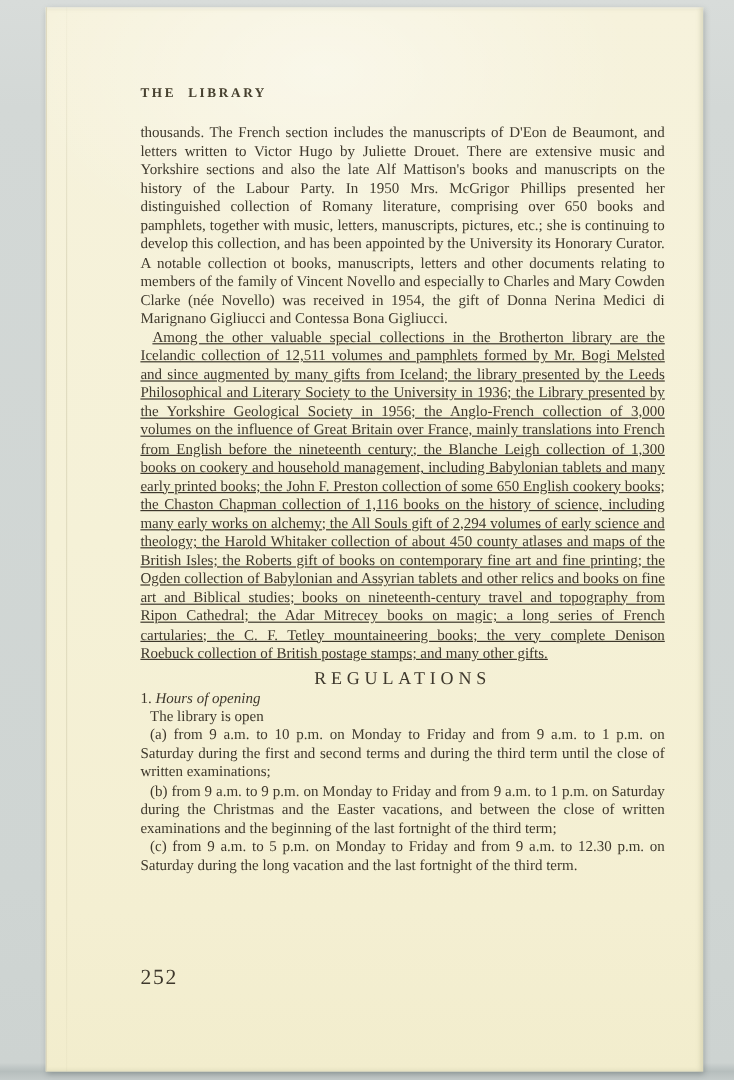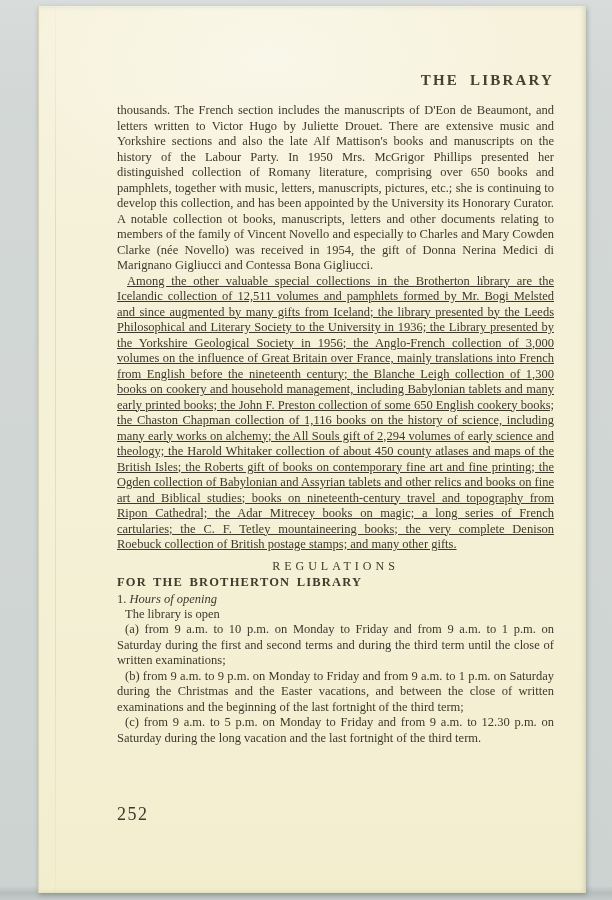--- a/index.html
+++ b/index.html
@@ -46,22 +46,22 @@
       rgba(185,179,145,0.05),
       rgba(185,179,145,0.35) 25%,
       rgba(185,179,145,0.30) 75%,
       rgba(185,179,145,0.08));
   }
   .running-header {
     position: absolute;
     left: 79px;
     top: 66px;
     width: 437px;
-    text-align: right;
-    font-size: 15px;
+    text-align: left;
+    font-size: 11px;
     font-weight: 700;
     letter-spacing: 2.2px;
     word-spacing: 5px;
     color: #46402f;
   }
   .flow {
     position: absolute;
     left: 79px;
     top: 97px;
     width: 437px;
@@ -69,21 +69,21 @@
     line-height: 15.5px;
     text-align: justify;
     color: #3e382c;
   }
   .flow p { margin: 0; }
   .para-2 { text-indent: 10px; text-decoration: underline; }
   .reg-heading {
     margin-top: 5px !important;
     text-align: center;
     text-indent: 0;
-    font-size: 12px;
+    font-size: 15px;
     letter-spacing: 4px;
     line-height: 16px;
     color: #3e382c;
   }
   .reg-subheading {
     font-size: 12.5px;
     font-weight: 700;
     letter-spacing: 1.2px;
     word-spacing: 2px;
     line-height: 17px;
@@ -113,21 +113,20 @@
   <div class="paper">
     <div class="fold-line"></div>
 
     <div class="running-header">THE LIBRARY</div>
 
     <div class="flow">
       <p class="para-1">thousands. The French section includes the manuscripts of D'Eon de Beaumont, and letters written to Victor Hugo by Juliette Drouet. There are extensive music and Yorkshire sections and also the late Alf Mattison's books and manuscripts on the history of the Labour Party. In 1950 Mrs. McGrigor Phillips presented her distinguished collection of Romany literature, comprising over 650 books and pamphlets, together with music, letters, manuscripts, pictures, etc.; she is continuing to develop this collection, and has been appointed by the University its Honorary Curator. A notable collection ot books, manuscripts, letters and other documents relating to members of the family of Vincent Novello and especially to Charles and Mary Cowden Clarke (née Novello) was received in 1954, the gift of Donna Nerina Medici di Marignano Gigliucci and Contessa Bona Gigliucci.</p>
       <p class="para-2">Among the other valuable special collections in the Brotherton library are the Icelandic collection of 12,511 volumes and pamphlets formed by Mr. Bogi Melsted and since augmented by many gifts from Iceland; the library presented by the Leeds Philosophical and Literary Society to the University in 1936; the Library presented by the Yorkshire Geological Society in 1956; the Anglo-French collection of 3,000 volumes on the influence of Great Britain over France, mainly translations into French from English before the nineteenth century; the Blanche Leigh collection of 1,300 books on cookery and household management, including Babylonian tablets and many early printed books; the John F. Preston collection of some 650 English cookery books; the Chaston Chapman collection of 1,116 books on the history of science, including many early works on alchemy; the All Souls gift of 2,294 volumes of early science and theology; the Harold Whitaker collection of about 450 county atlases and maps of the British Isles; the Roberts gift of books on contemporary fine art and fine printing; the Ogden collection of Babylonian and Assyrian tablets and other relics and books on fine art and Biblical studies; books on nineteenth-century travel and topography from Ripon Cathedral; the Adar Mitrecey books on magic; a long series of French cartularies; the C. F. Tetley mountaineering books; the very complete Denison Roebuck collection of British postage stamps; and many other gifts.</p>
 
       <p class="reg-heading">REGULATIONS</p>
-      <p class="reg-subheading">FOR THE BROTHERTON LIBRARY</p>
 
       <p class="section-line"><span>1.</span> <span class="section-title">Hours of opening</span></p>
 
       <p class="intro-line">The library is open</p>
 
       <p class="reg-item">(a) from 9 a.m. to 10 p.m. on Monday to Friday and from 9 a.m. to 1 p.m. on Saturday during the first and second terms and during the third term until the close of written examinations;</p>
       <p class="reg-item">(b) from 9 a.m. to 9 p.m. on Monday to Friday and from 9 a.m. to 1 p.m. on Saturday during the Christmas and the Easter vacations, and between the close of written examinations and the beginning of the last fortnight of the third term;</p>
       <p class="reg-item">(c) from 9 a.m. to 5 p.m. on Monday to Friday and from 9 a.m. to 12.30 p.m. on Saturday during the long vacation and the last fortnight of the third term.</p>
     </div>
 

